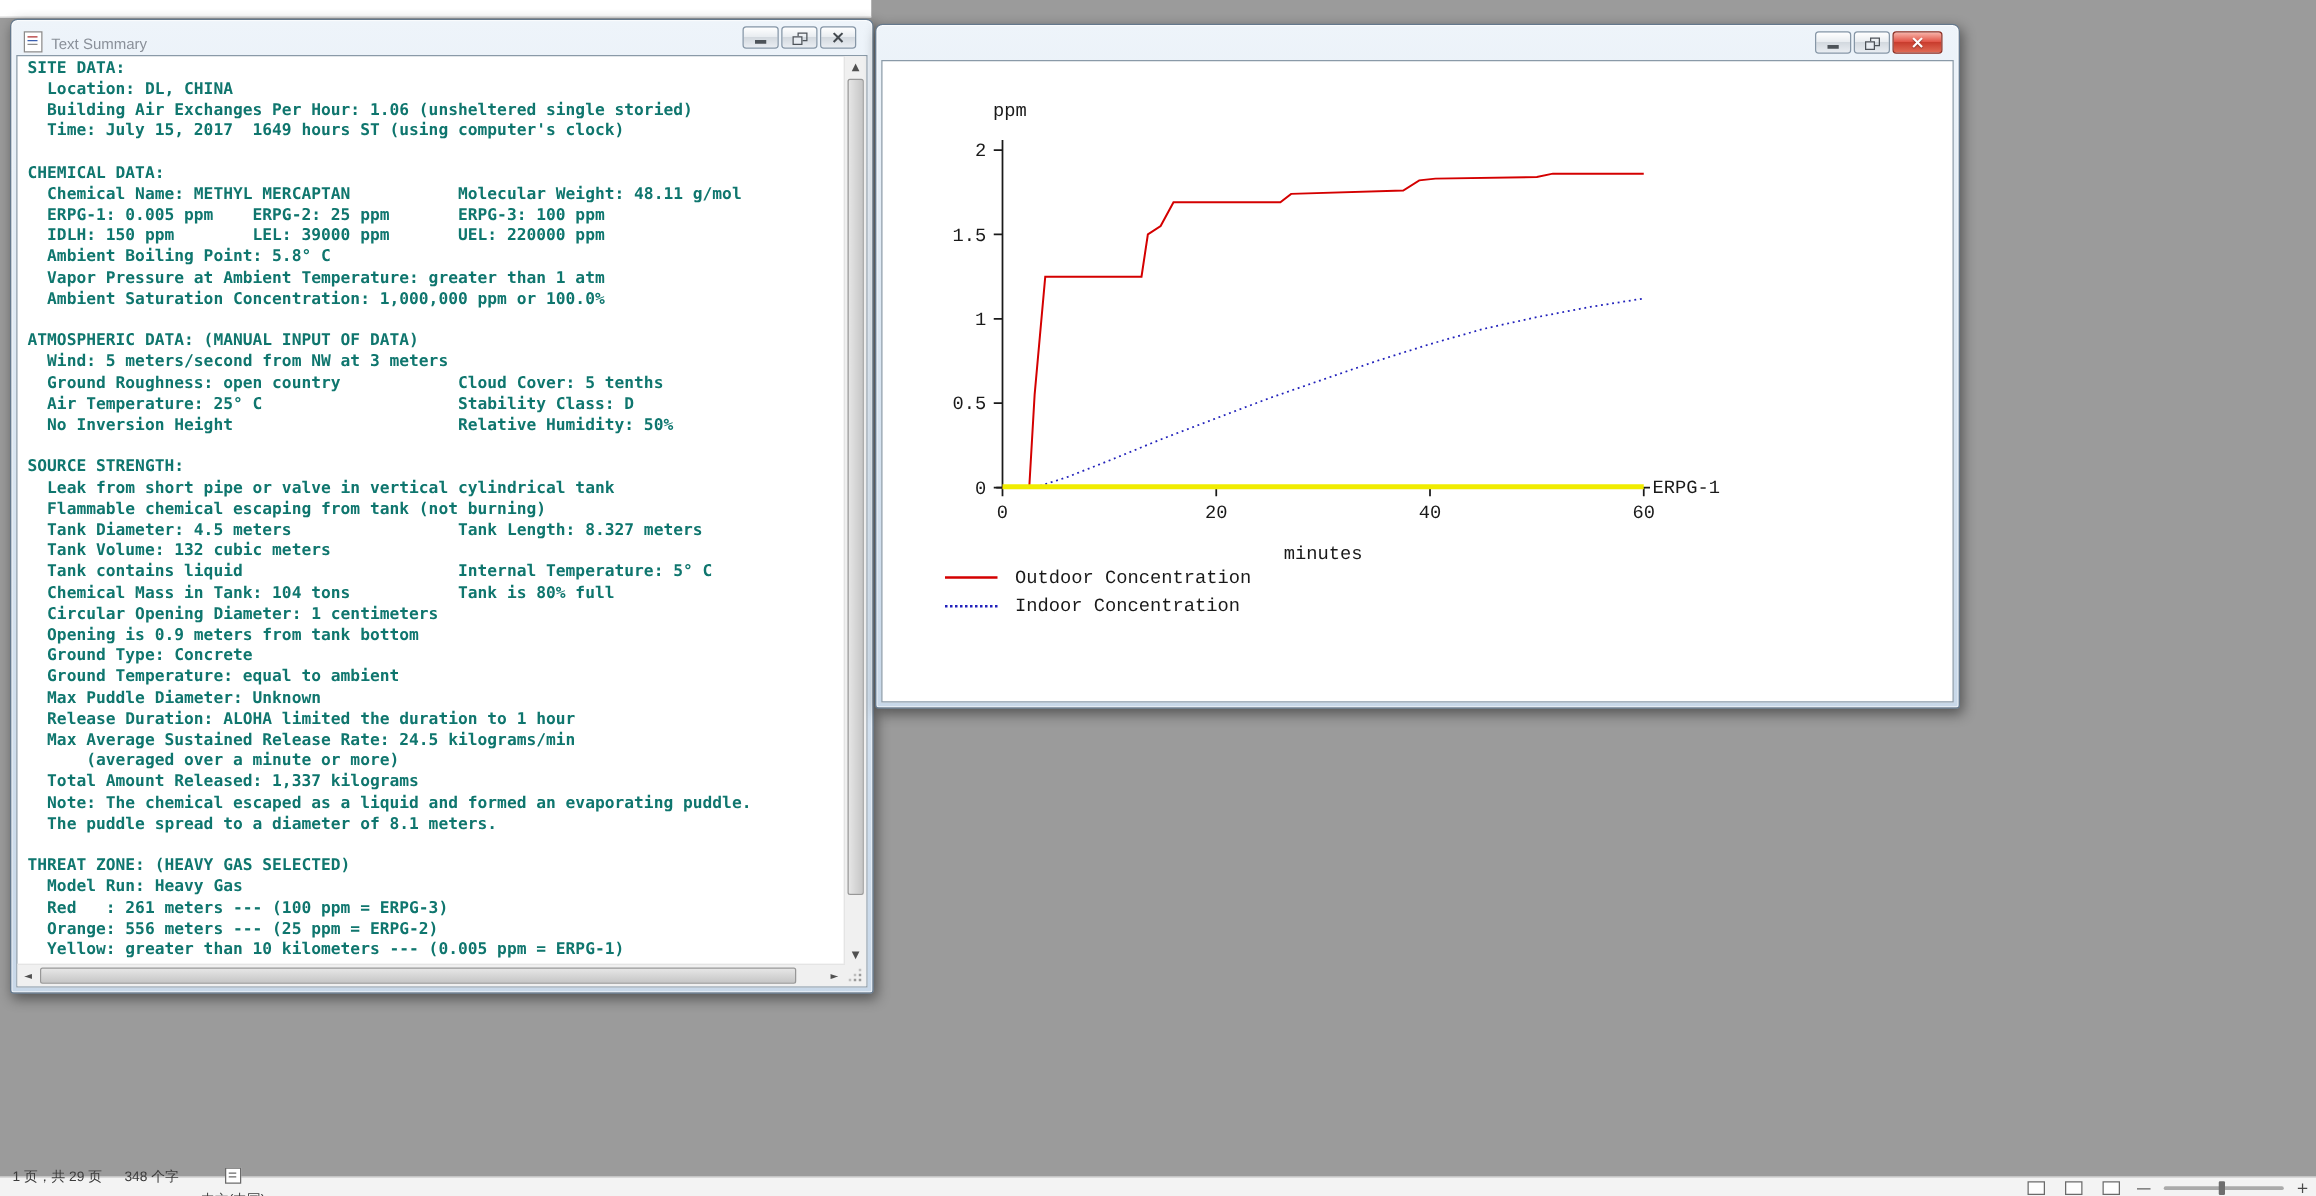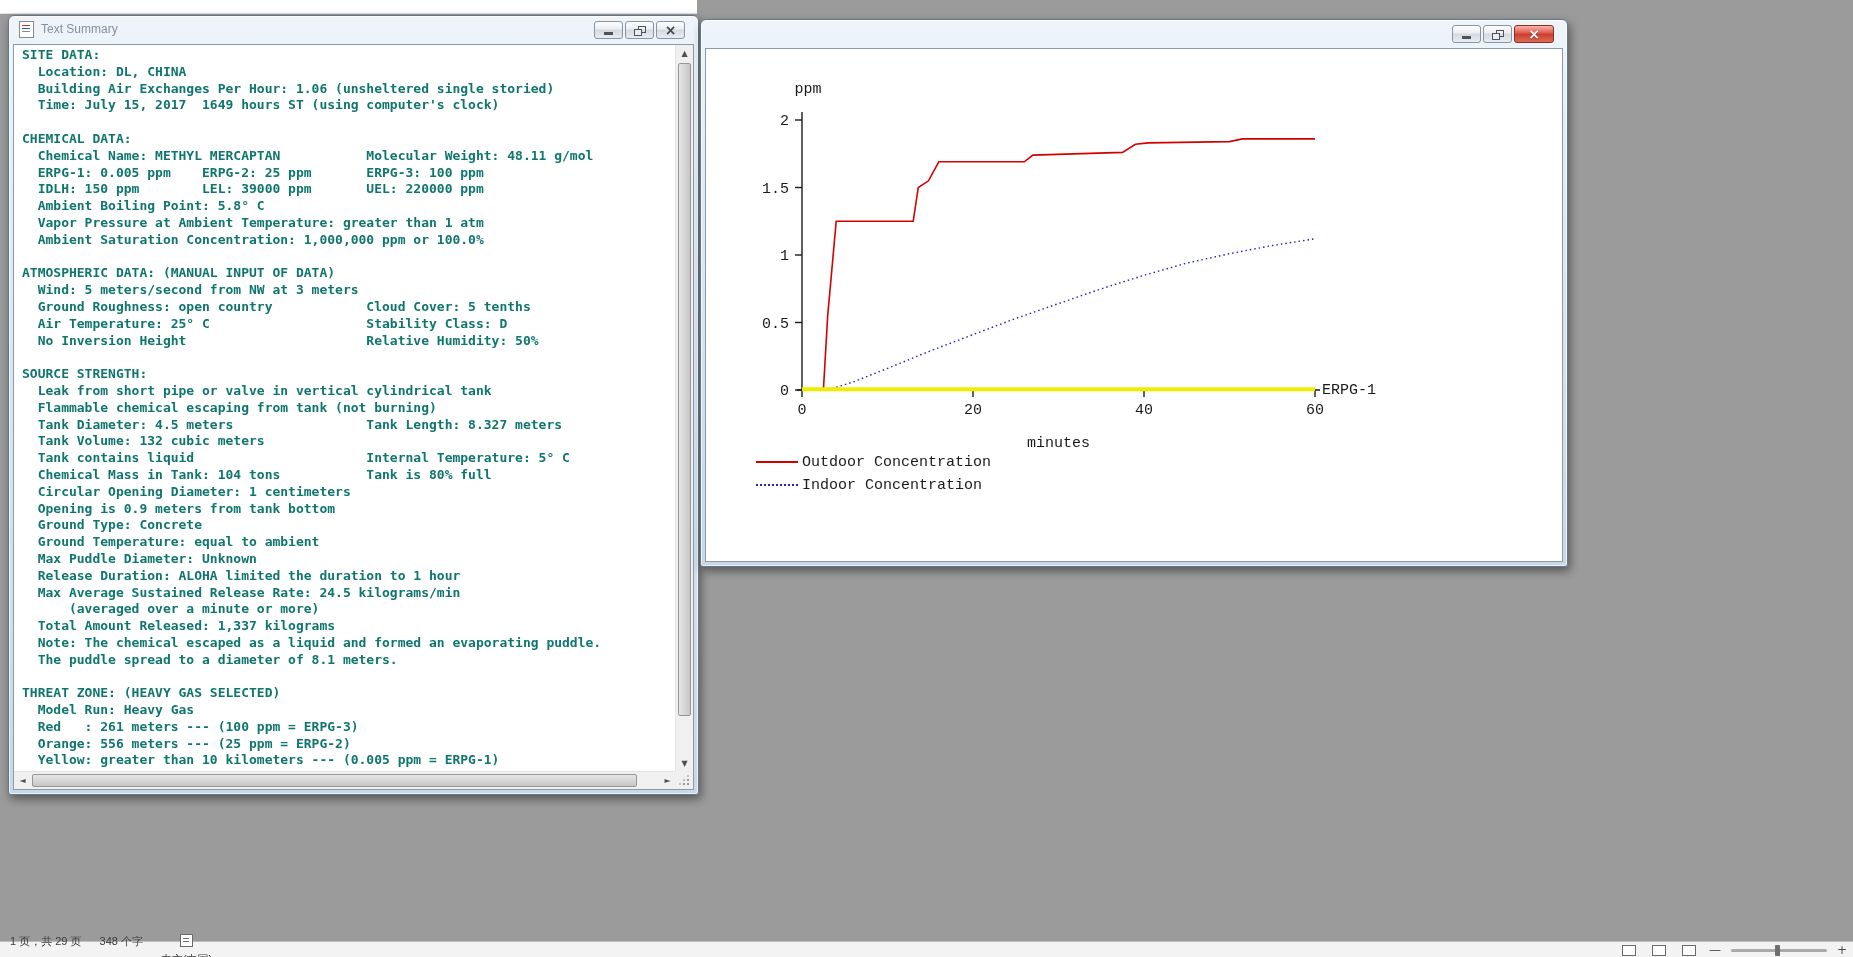--- a/index.html
+++ b/index.html
@@ -3,21 +3,21 @@
 <meta charset="utf-8">
 <style>
   html,body{margin:0;padding:0;}
   #screen{position:relative;width:1853px;height:957px;overflow:hidden;background:#9b9b9b;font-family:"Liberation Sans",sans-serif;}
   .doc-strip{position:absolute;left:0;top:0;width:697px;height:13px;background:#ffffff;border-bottom:1px solid #e3e3e3;}
 
   
   .win{position:absolute;border:1px solid #64788c;border-radius:6px 6px 3px 3px;
        background:linear-gradient(180deg,#eef4fa 0%,#dae6f2 45%,#c8d8e9 100%);
        box-shadow:2px 4px 10px rgba(0,0,0,.45), inset 0 0 0 1px rgba(255,255,255,.65);}
-  .titlebar{position:absolute;left:0;top:0;right:0;height:26px;display:flex;align-items:center;padding-left:10px;box-sizing:border-box;}
+  .titlebar{position:absolute;left:0;top:0;right:0;height:26px;display:flex;align-items:flex-end;padding-left:10px;box-sizing:border-box;}
   .title-text{font-size:12px;margin-left:7px;}
   .title-inactive{color:#8a9099;}
   .title-active{color:#1d2833;}
   .cap-group{position:absolute;top:5px;right:13px;display:flex;gap:2px;}
   .cap-btn{width:29px;height:18px;box-sizing:border-box;border:1px solid #8696a6;border-radius:3px;
            background:linear-gradient(180deg,#ffffff 0%,#e9edf1 45%,#d3d9df 50%,#e9edf2 100%);
            display:flex;align-items:center;justify-content:center;}
   .cap-btn.close-red{width:40px;border-color:#8c2e22;
            background:linear-gradient(180deg,#f7b3a9 0%,#e2574a 45%,#c93d2e 50%,#e06a54 100%);}
   .gl-min{width:9px;height:3px;background:#4d5359;margin-top:7px;}
@@ -57,21 +57,21 @@
           background:linear-gradient(180deg,#e6e6e6,#c6c6c6);border:1px solid #979797;border-radius:2px;}
   .sb-corner{position:absolute;right:0;bottom:0;width:17px;height:17px;background:#f0f0f0;}
   .grip{position:absolute;right:4px;bottom:4px;width:2px;height:2px;background:#9a9a9a;
         box-shadow:-4px 0 #9a9a9a,-8px 0 #bfbfbf,0 -4px #9a9a9a,-4px -4px #bfbfbf,0 -8px #bfbfbf;}
 
   
   #cp-win{left:700px;top:19px;width:866px;height:546px;}
   .cp-content{position:absolute;left:4px;right:4px;top:28px;bottom:4px;background:#fff;border:1px solid #8a9aa8;}
   #chart-svg{position:absolute;left:0;top:0;width:856px;height:512px;}
   #chart-svg text{font-family:"Liberation Mono",monospace;font-size:15px;fill:#1a1a1a;}
-  .lg-row{position:absolute;display:flex;align-items:center;gap:4px;height:18px;
+  .lg-row{position:absolute;display:flex;align-items:center;gap:14px;height:18px;
           font-family:"Liberation Mono",monospace;font-size:15px;color:#1a1a1a;}
   #lg-row1{left:50px;top:404px;}
   #lg-row2{left:50px;top:427px;}
   .lg-swatch{width:42px;height:0;border-top:2px solid #d40000;}
   .lg-swatch.dotted{border-top-style:dotted;border-top-width:2px;}
   .lg-atpoint{position:absolute;left:32px;top:452px;font-family:"Liberation Mono",monospace;font-size:15px;
               color:#1a1a1a;white-space:pre;}
 
   
   .statusbar{position:absolute;left:0;top:941px;width:100%;height:16px;background:#f3f3f3;border-top:1px solid #bdbdbd;

